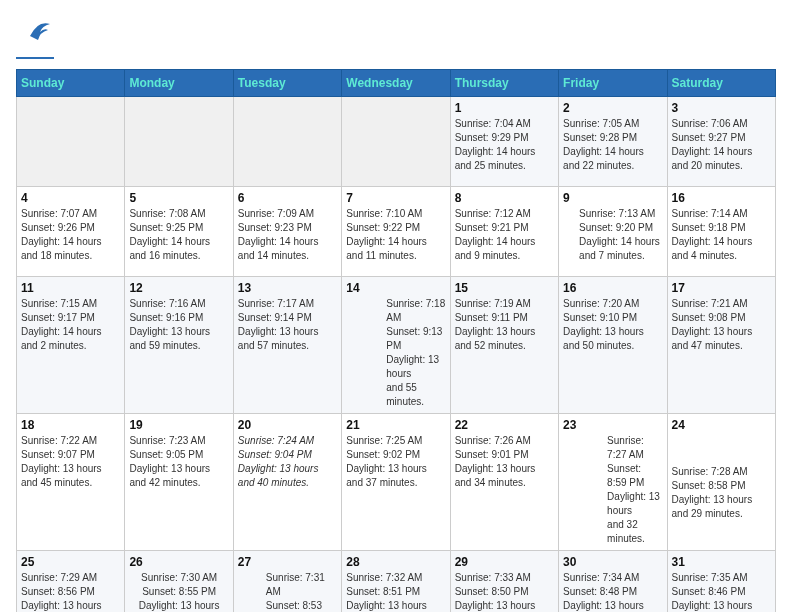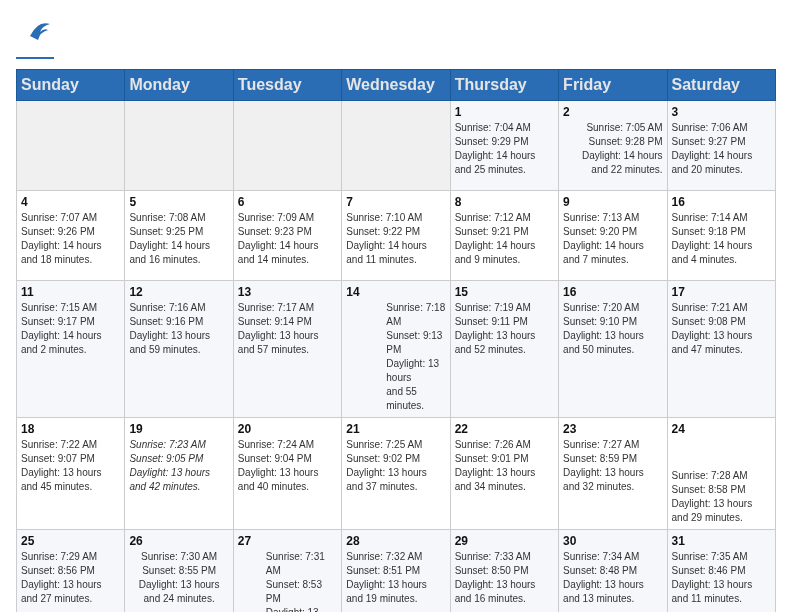--- a/index.html
+++ b/index.html
@@ -33,22 +33,22 @@
       font-size: 14px;
       color: #333;
     }
     table {
       width: 100%;
       border-collapse: collapse;
       table-layout: fixed;
     }
     thead th {
       background: #2a6db5;
-      color: #e5e5e5;
-      font-size: 16px;
+      color: #5eead4;
+      font-size: 12px;
       font-weight: bold;
       padding: 6px 4px;
       text-align: left;
       border: 1px solid #1a5a9a;
     }
     tbody td {
       vertical-align: top;
       border: 1px solid #ccc;
       padding: 4px;
       font-size: 10px;
@@ -118,21 +118,21 @@
         <td class="empty-cell"></td>
         <td>
           <div class="day-num">1</div>
           <div class="day-info" style="white-space: pre-line;">Sunrise: 7:04 AM
 Sunset: 9:29 PM
 Daylight: 14 hours
 and 25 minutes.</div>
         </td>
         <td>
           <div class="day-num">2</div>
-          <div class="day-info" style="white-space: pre-line; text-align: right;">Sunrise: 7:05 AM
+          <div class="day-info" style="white-space: pre-line;">Sunrise: 7:05 AM
 Sunset: 9:28 PM
 Daylight: 14 hours
 and 22 minutes.</div>
         </td>
         <td>
           <div class="day-num">3</div>
           <div class="day-info" style="white-space: pre-line;">Sunrise: 7:06 AM
 Sunset: 9:27 PM
 Daylight: 14 hours
 and 20 minutes.</div>
@@ -169,21 +169,21 @@
         </td>
         <td>
           <div class="day-num">8</div>
           <div class="day-info" style="white-space: pre-line;">Sunrise: 7:12 AM
 Sunset: 9:21 PM
 Daylight: 14 hours
 and 9 minutes.</div>
         </td>
         <td>
           <div class="day-num">9</div>
-          <div class="day-info" style="white-space: pre-line;">Sunrise: 7:13 AM
+          <div class="day-info" style="white-space: pre-line; margin-left: 16px;">Sunrise: 7:13 AM
 Sunset: 9:20 PM
 Daylight: 14 hours
 and 7 minutes.</div>
         </td>
         <td>
           <div class="day-num">16</div>
           <div class="day-info" style="white-space: pre-line;">Sunrise: 7:14 AM
 Sunset: 9:18 PM
 Daylight: 14 hours
 and 4 minutes.</div>
@@ -243,49 +243,49 @@
       <tr>
         <td>
           <div class="day-num">18</div>
           <div class="day-info" style="white-space: pre-line;">Sunrise: 7:22 AM
 Sunset: 9:07 PM
 Daylight: 13 hours
 and 45 minutes.</div>
         </td>
         <td>
           <div class="day-num">19</div>
-          <div class="day-info" style="white-space: pre-line; font-style: italic;">Sunrise: 7:23 AM
+          <div class="day-info" style="white-space: pre-line;">Sunrise: 7:23 AM
 Sunset: 9:05 PM
 Daylight: 13 hours
 and 42 minutes.</div>
         </td>
         <td>
           <div class="day-num">20</div>
-          <div class="day-info" style="white-space: pre-line;">Sunrise: 7:24 AM
+          <div class="day-info" style="white-space: pre-line; font-style: italic;">Sunrise: 7:24 AM
 Sunset: 9:04 PM
 Daylight: 13 hours
 and 40 minutes.</div>
         </td>
         <td>
           <div class="day-num">21</div>
           <div class="day-info" style="white-space: pre-line;">Sunrise: 7:25 AM
 Sunset: 9:02 PM
 Daylight: 13 hours
 and 37 minutes.</div>
         </td>
         <td>
           <div class="day-num">22</div>
           <div class="day-info" style="white-space: pre-line;">Sunrise: 7:26 AM
 Sunset: 9:01 PM
 Daylight: 13 hours
 and 34 minutes.</div>
         </td>
         <td>
           <div class="day-num">23</div>
-          <div class="day-info" style="white-space: pre-line;">Sunrise: 7:27 AM
+          <div class="day-info" style="white-space: pre-line; margin-left: 44px;">Sunrise: 7:27 AM
 Sunset: 8:59 PM
 Daylight: 13 hours
 and 32 minutes.</div>
         </td>
         <td>
           <div class="day-num">24</div>
           <div class="day-info" style="white-space: pre-line; margin-top: 33px;">Sunrise: 7:28 AM
 Sunset: 8:58 PM
 Daylight: 13 hours
 and 29 minutes.</div>

